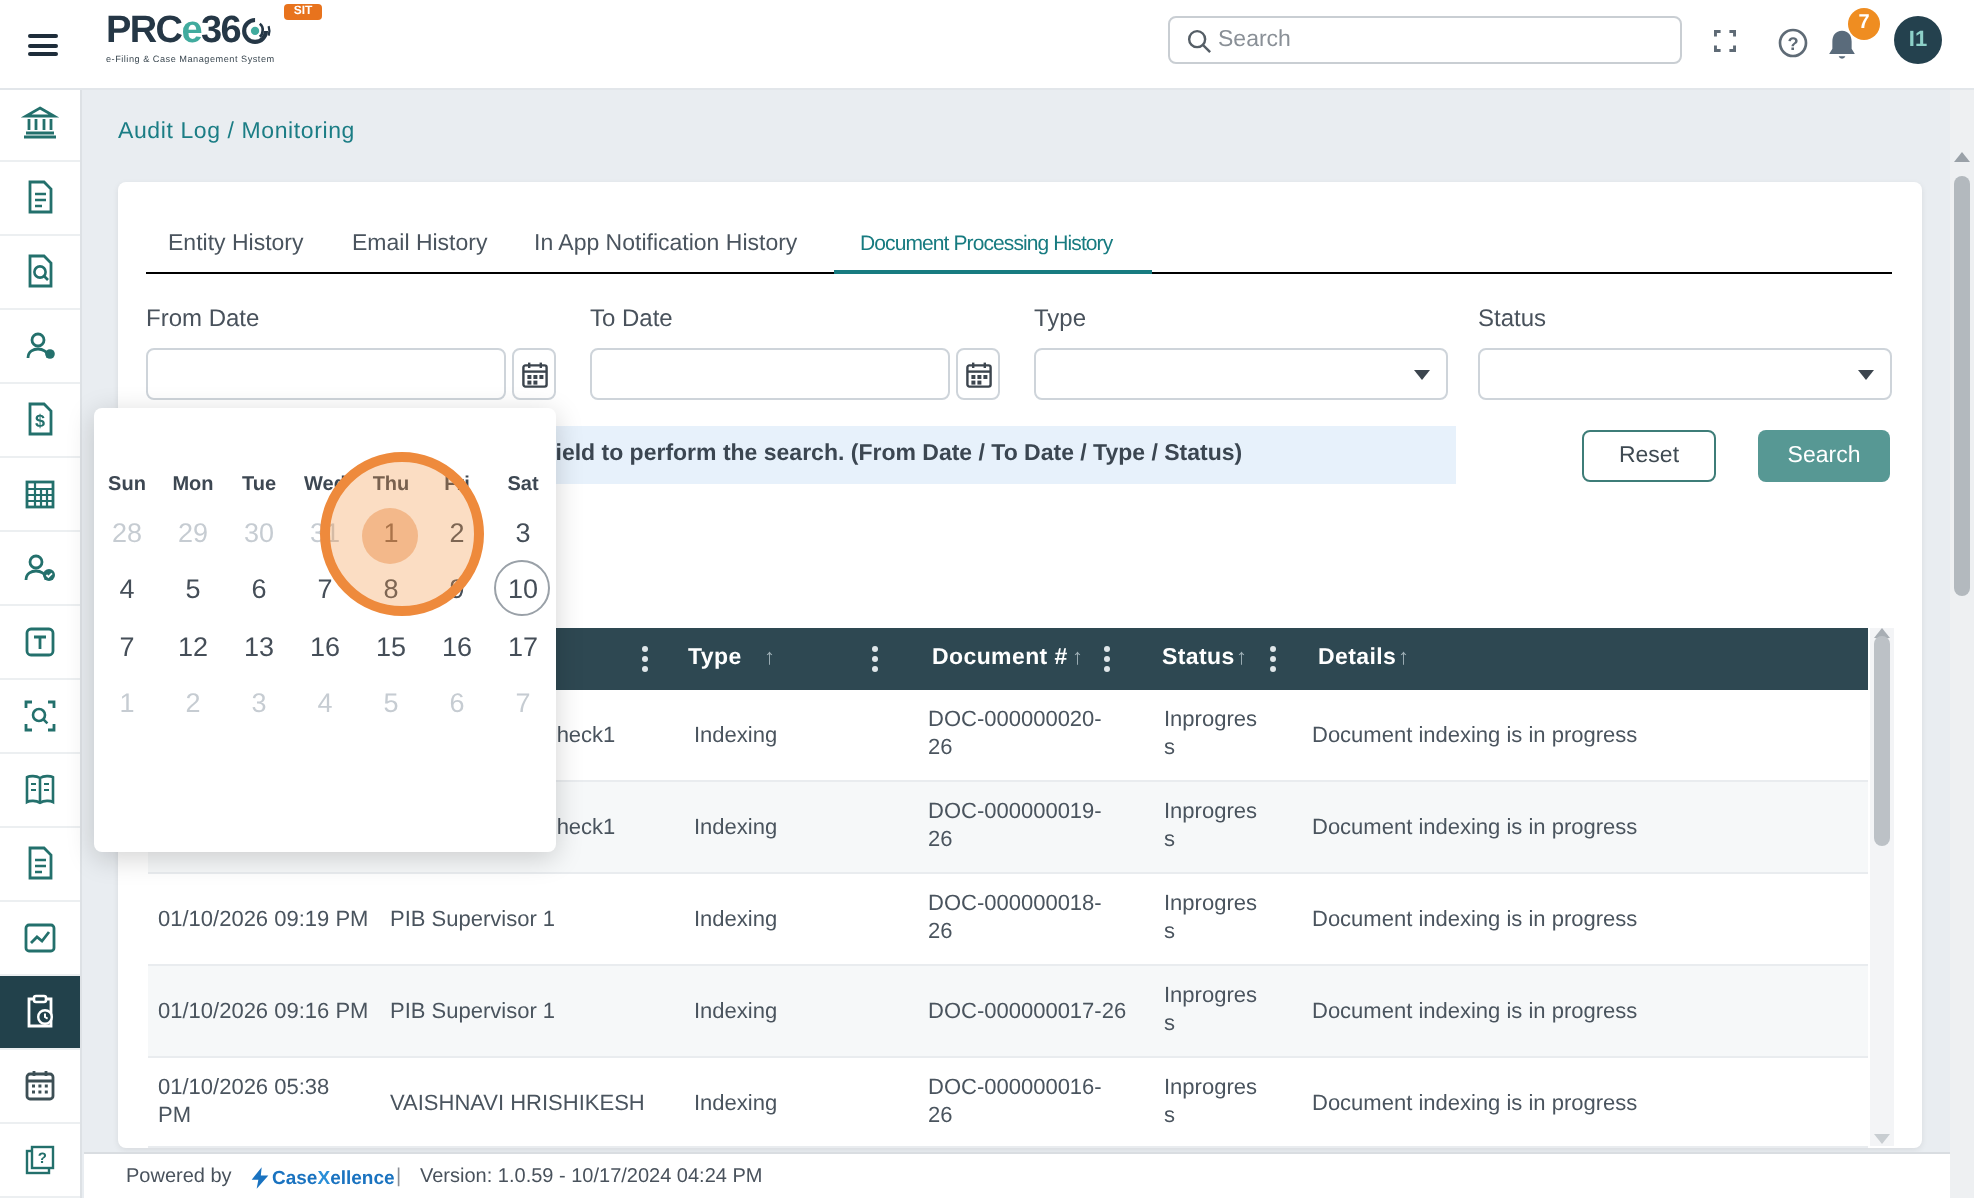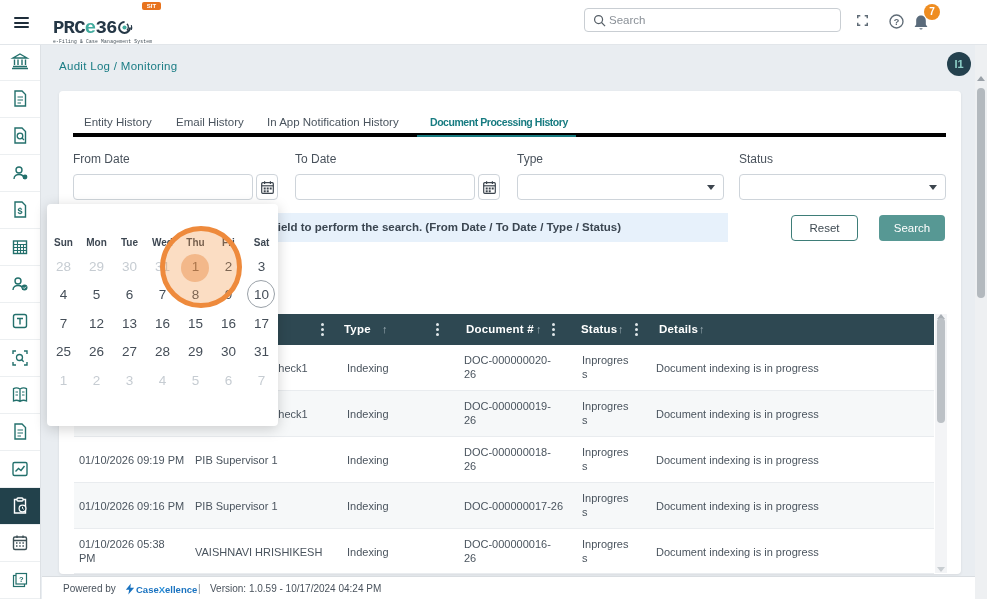--- a/index.html
+++ b/index.html
@@ -1,41 +1,41 @@
 <!DOCTYPE html>
 <html><head>
 <meta charset="utf-8">
 <style>
   * { margin:0; padding:0; box-sizing:border-box; }
   html,body { width:987px; height:599px; overflow:hidden; font-family:"Liberation Sans", sans-serif; background:#e9edf1; }
   
   .header { position:absolute; left:0; top:0; width:987px; height:45px; background:#fff; border-bottom:1px solid #e2e6ea; z-index:30; }
   .burger { position:absolute; left:14px; top:17px; width:15px; height:11px; }
   .burger div { height:2px; background:#1e2d3a; border-radius:1px; margin-bottom:2.6px; }
-  .logo { position:absolute; left:53px; top:18px;font-family:Liberation Mono, monospace; }
+  .logo { position:absolute; left:53px; top:6px; }
   .logotxt { font-size:19px; font-weight:bold; color:#253746; letter-spacing:-0.8px; line-height:20px;}
   .logotxt .e { color:#41ab9e; }
   .logosub { font-size:4.6px; color:#3a4750; letter-spacing:0.25px; margin-top:1px; }
   .sit { position:absolute; left:142px; top:2px; width:19px; height:8px; background:#e8731d; border-radius:2px; color:#fff; font-size:6px; font-weight:bold; text-align:center; line-height:8px; }
   .search { position:absolute; left:584px; top:8px; width:257px; height:24px; border:1px solid #c9ced3; border-radius:4px; background:#fff; }
   .search .ph { position:absolute; left:24px; top:5px; font-size:11.5px; color:#8a9097; }
   .badge7 { position:absolute; left:924px; top:4px; width:16px; height:16px; border-radius:50%; background:#ef8d21; color:#fff; font-size:10px; font-weight:bold; text-align:center; line-height:16px; z-index:2;}
-  .avatar { position:absolute; left:947px; top:8px; width:24px; height:24px; border-radius:50%; background:#24414e; color:#8ed1c9; font-size:11px; font-weight:bold; text-align:center; line-height:24px;margin-top:44px; }
+  .avatar { position:absolute; left:947px; top:8px; width:24px; height:24px; border-radius:50%; background:#24414e; color:#8ed1c9; font-size:11px; font-weight:bold; text-align:center; line-height:24px; }
   
   .sidebar { position:absolute; left:0; top:45px; width:41px; height:554px; background:#fff; border-right:1px solid #dde1e5; z-index:20; }
   .sitem { position:absolute; left:0; width:40px; height:37px; border-bottom:1px solid #eceff1; }
   .sitem svg { position:absolute; left:10px; top:8px; }
   .sitem.sel { background:#22414b; }
   
   .crumb { position:absolute; left:59px; top:60px; font-size:11.5px; color:#1b7d85; z-index:5; letter-spacing:0.3px;}
   .card { position:absolute; left:59px; top:91px; width:902px; height:483px; background:#fff; border-radius:4px; box-shadow:0 1px 3px rgba(0,0,0,0.08); z-index:5; }
   
-  .tabs { position:absolute; left:14px; top:14px; width:873px; height:32px; border-bottom:4px solid #000000; }
+  .tabs { position:absolute; left:14px; top:14px; width:873px; height:32px; border-bottom:1px solid #000000; }
   .tab { position:absolute; top:11px; font-size:11.5px; color:#4a545e; }
-  .tab.active { color:#177b80; font-weight:bold; font-size:10.5px; letter-spacing:-0.45px; }
+  .tab.active { color:#177b80; font-weight:normal; font-size:10.5px; letter-spacing:-0.45px; }
   .tabline { position:absolute; left:358px; top:44px; width:159px; height:2px; background:#177b80; }
   
   .flabel { position:absolute; font-size:12px; color:#49525c; top:61px; }
   .finput { position:absolute; top:83px; height:26px; background:#fff; border:1px solid #ced4da; border-radius:4px; }
   .calbtn { position:absolute; top:83px; width:22px; height:26px; border:1px solid #ced4da; border-radius:4px; background:#fff; }
   .ddarrow { position:absolute; top:94px; width:0; height:0; border-left:4px solid transparent; border-right:4px solid transparent; border-top:5px solid #3c454e; }
   
   .infobar { position:absolute; left:14px; top:122px; width:655px; height:29px; background:#e7f1fb; }
   .infobar span { position:absolute; left:59px; top:8px; font-size:11.5px; font-weight:bold; color:#3b4651; white-space:nowrap; }
   .btn { position:absolute; top:124px; height:26px; border-radius:4px; font-size:11.5px; text-align:center; }
@@ -397,29 +397,20 @@
     <tr>
           <td>7</td>
           <td>12</td>
           <td>13</td>
           <td>16</td>
           <td>15</td>
           <td>16</td>
           <td>17</td>
         </tr>
     <tr>
-          <td>25</td>
-          <td>26</td>
-          <td>27</td>
-          <td>28</td>
-          <td>29</td>
-          <td>30</td>
-          <td>31</td>
-        </tr>
-    <tr>
           <td class="o">1</td>
           <td class="o">2</td>
           <td class="o">3</td>
           <td class="o">4</td>
           <td class="o">5</td>
           <td class="o">6</td>
           <td class="o">7</td>
         </tr>
   </tbody>
     </table>

